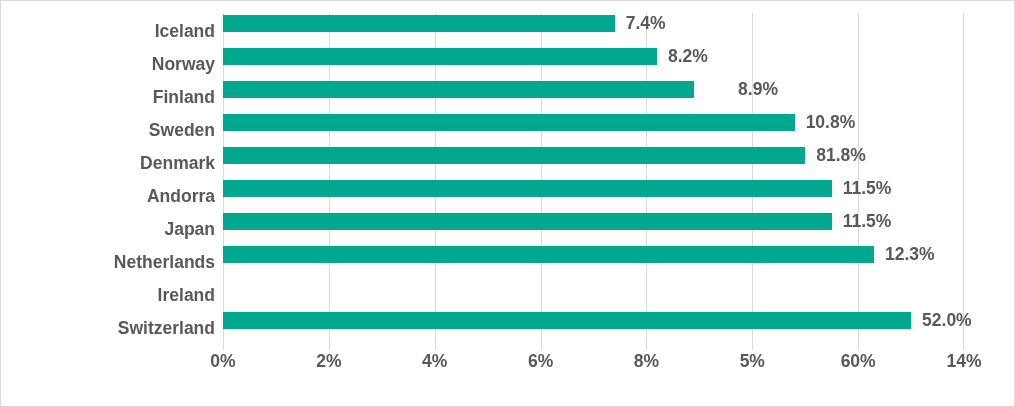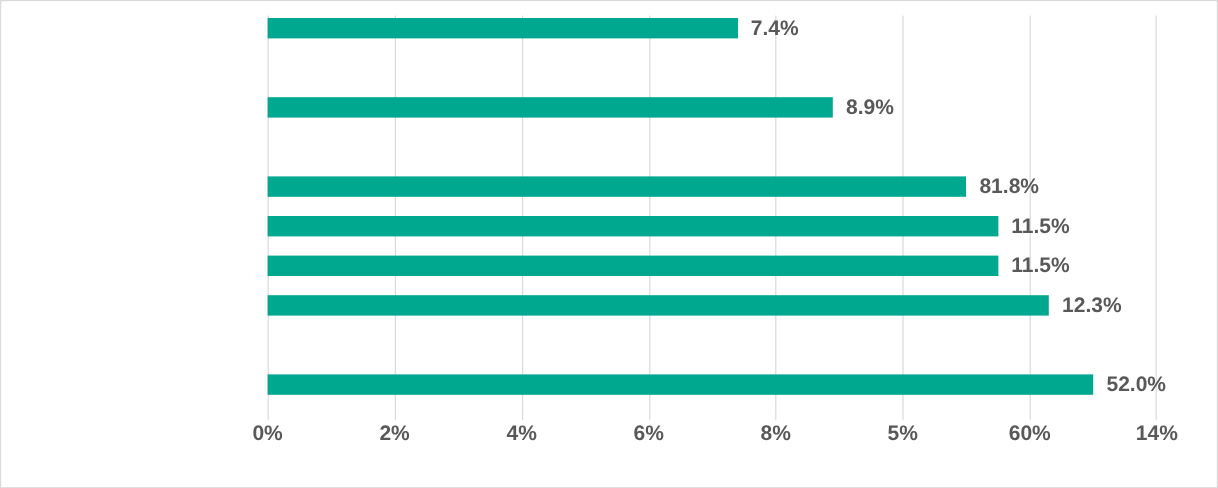--- a/index.html
+++ b/index.html
@@ -113,37 +113,57 @@
     color: #595959;
     white-space: nowrap;
     line-height: 1;
   }
 </style>
 </head>
 <body>
 
 <div id="chart-frame">
 
+  <div id="category-axis">
+      <div class="category-label" style="top: 2px; color: rgb(89, 89, 89);">Iceland</div>
+      <div class="category-label" style="top: 35px; color: rgb(89, 89, 89);">Norway</div>
+      <div class="category-label" style="top: 68px; color: rgb(89, 89, 89);">Finland</div>
+      <div class="category-label" style="top: 101px; color: rgb(89, 89, 89);">Sweden</div>
+      <div class="category-label" style="top: 134px; color: rgb(89, 89, 89);">Denmark</div>
+      <div class="category-label" style="top: 167px; color: rgb(89, 89, 89);">Andorra</div>
+      <div class="category-label" style="top: 200px; color: rgb(89, 89, 89);">Japan</div>
+      <div class="category-label" style="top: 233px; color: rgb(89, 89, 89);">Netherlands</div>
+      <div class="category-label" style="top: 266px; color: rgb(89, 89, 89);">Ireland</div>
+      <div class="category-label" style="top: 299px; color: rgb(89, 89, 89);">Switzerland</div>
+    </div>
 
   <div id="plot-area">
       <div class="gridline" style="left: 0px; background: rgb(217, 217, 217);"></div>
       <div class="gridline" style="left: 105.857px; background: rgb(217, 217, 217);"></div>
       <div class="gridline" style="left: 211.714px; background: rgb(217, 217, 217);"></div>
       <div class="gridline" style="left: 317.571px; background: rgb(217, 217, 217);"></div>
       <div class="gridline" style="left: 423.429px; background: rgb(217, 217, 217);"></div>
       <div class="gridline" style="left: 529.286px; background: rgb(217, 217, 217);"></div>
       <div class="gridline" style="left: 635.143px; background: rgb(217, 217, 217);"></div>
       <div class="gridline" style="left: 740px; background: rgb(217, 217, 217);"></div>
       <div class="bar-row" style="top: 2px;">
         <div class="bar" style="width: 391.671px; background: rgb(0, 168, 143);"></div>
         <span class="bar-value-label" style="color: rgb(89, 89, 89);">7.4%</span>
       </div>
-      <div class="bar-row" style="top: 68px;">
+      <div class="bar-row" style="top: 35px;">
+        <div class="bar" style="width: 434.014px; background: rgb(0, 168, 143);"></div>
+        <span class="bar-value-label" style="color: rgb(89, 89, 89);">8.2%</span>
+      </div>
+      <div class="bar-row" style="top: 68px; gap: 33px;">
         <div class="bar" style="width: 471.064px; background: rgb(0, 168, 143);"></div>
         <span class="bar-value-label" style="color: rgb(89, 89, 89);">8.9%</span>
+      </div>
+      <div class="bar-row" style="top: 101px;">
+        <div class="bar" style="width: 571.629px; background: rgb(0, 168, 143);"></div>
+        <span class="bar-value-label" style="color: rgb(89, 89, 89);">10.8%</span>
       </div>
       <div class="bar-row" style="top: 134px;">
         <div class="bar" style="width: 582.214px; background: rgb(0, 168, 143);"></div>
         <span class="bar-value-label" style="color: rgb(89, 89, 89);">81.8%</span>
       </div>
       <div class="bar-row" style="top: 167px;">
         <div class="bar" style="width: 608.679px; background: rgb(0, 168, 143);"></div>
         <span class="bar-value-label" style="color: rgb(89, 89, 89);">11.5%</span>
       </div>
       <div class="bar-row" style="top: 200px;">

